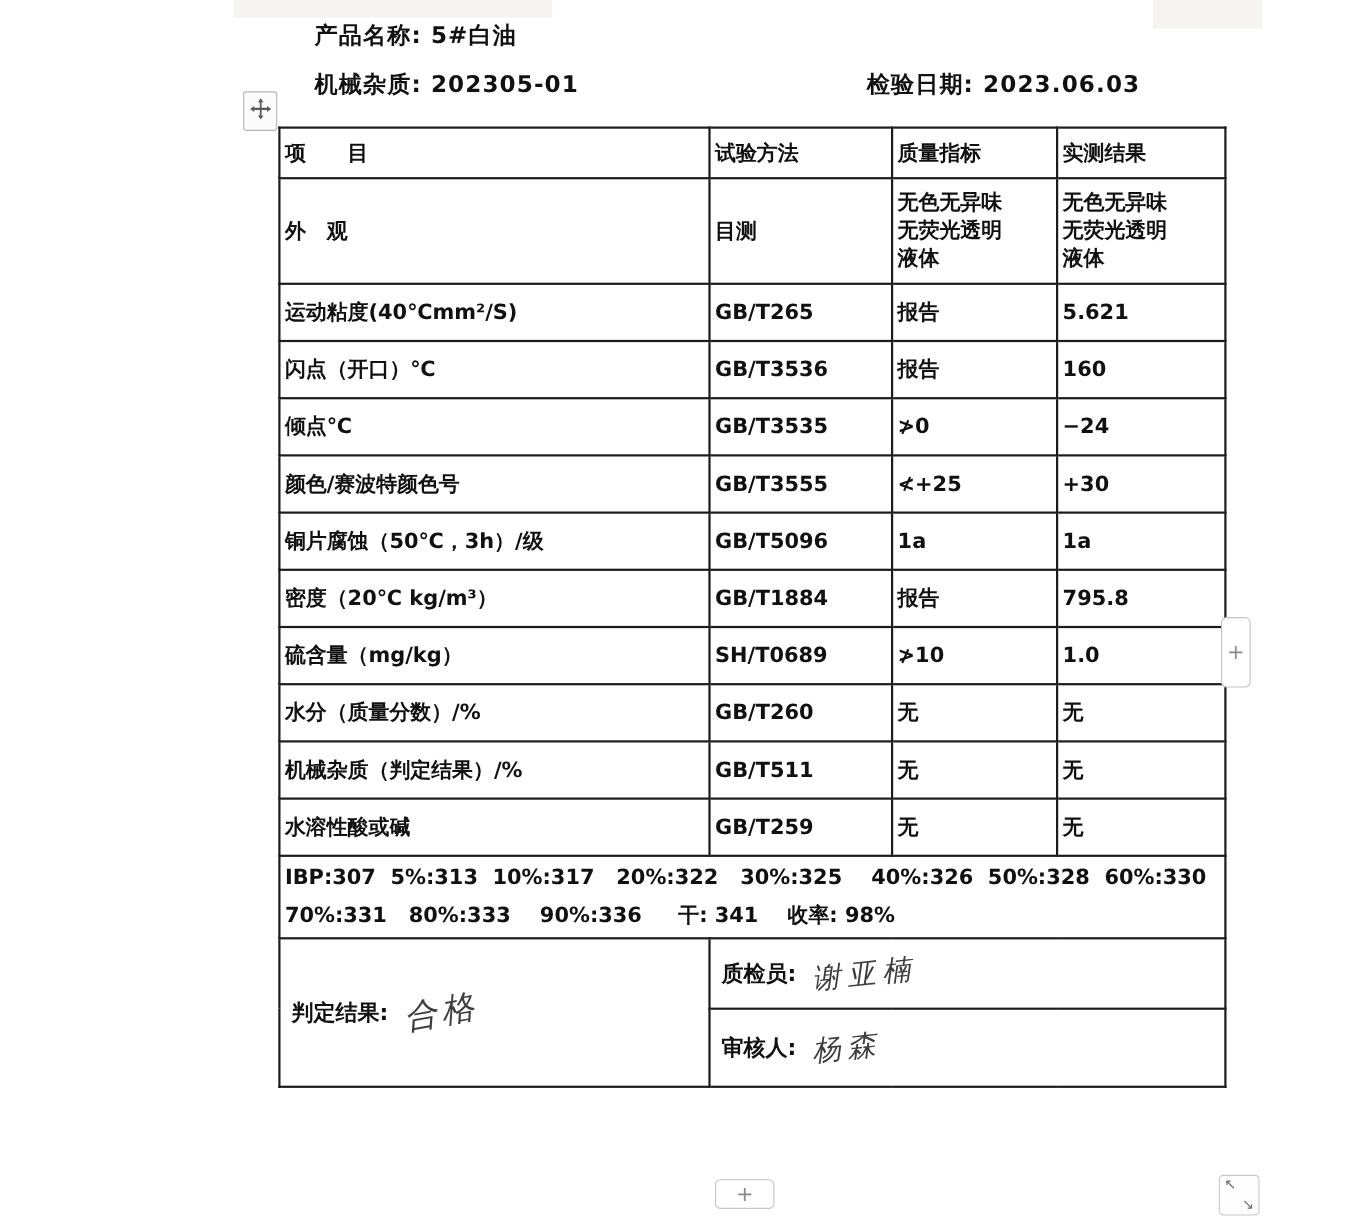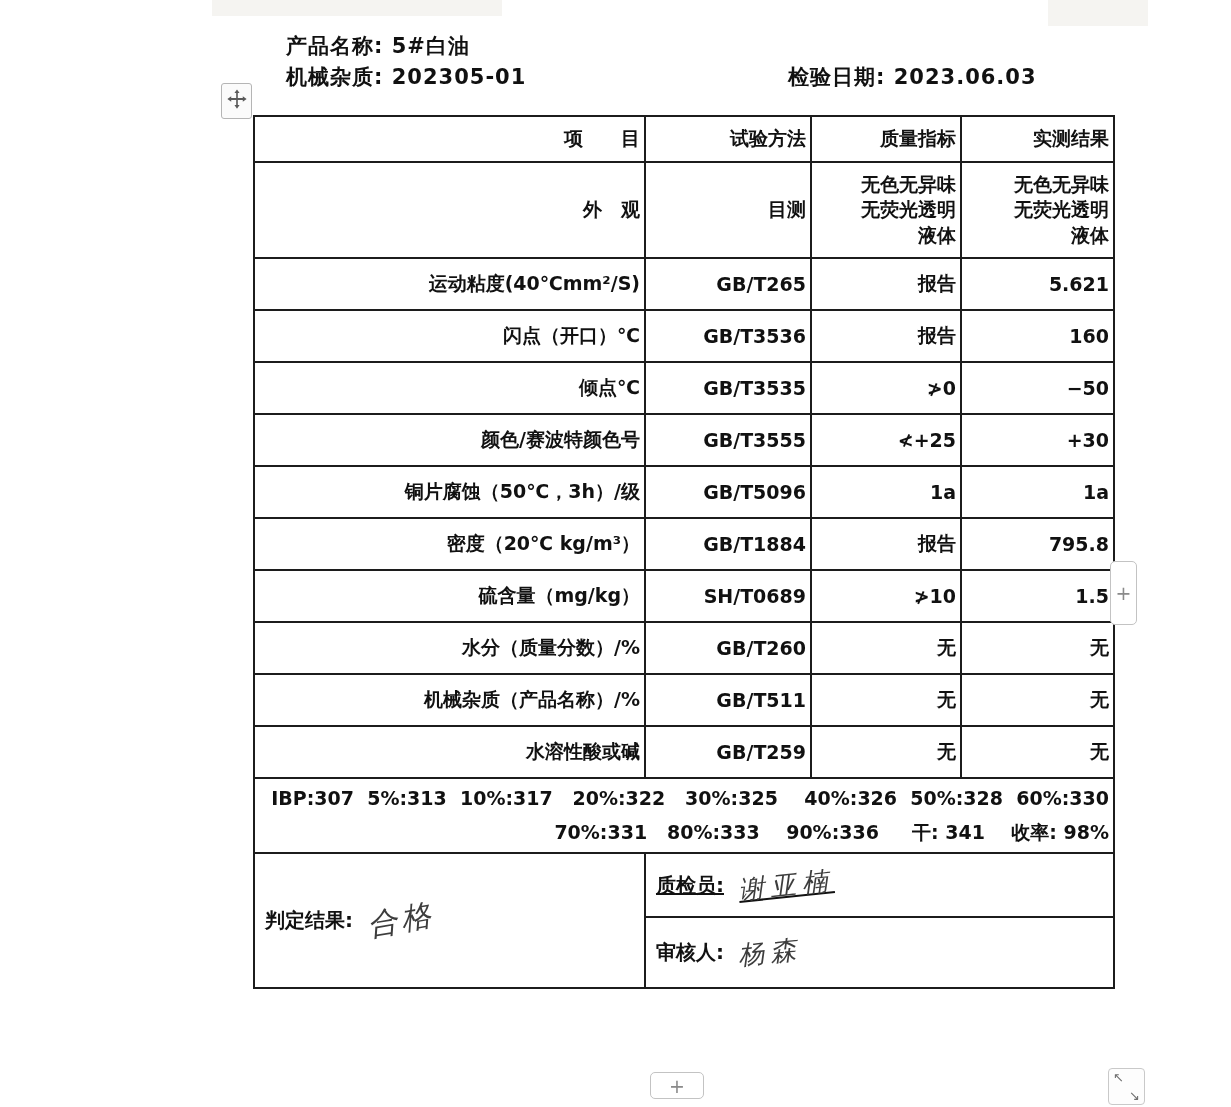--- a/index.html
+++ b/index.html
@@ -9,52 +9,52 @@
     background: #ffffff;
     font-family: "DejaVu Sans", sans-serif;
     color: #111111;
     overflow: hidden;
   }
   .scan-artifact { position: absolute; background: #f5f4f1; }
   .artifact-1 { left: 212px; top: 0; width: 290px; height: 16px; }
   .artifact-2 { left: 1048px; top: 0; width: 100px; height: 26px; }
 
   .doc-head-line { position: absolute; font-weight: bold; font-size: 21px; letter-spacing: 1px; white-space: nowrap; }
-  .head-line-1 { left: 286px; top: 32px; text-align: right; }
+  .head-line-1 { left: 286px; top: 18px; text-align: right; }
   .head-line-2 { left: 286px; top: 63px; }
   .head-date   { left: 788px; top: 63px; }
 
   
   .move-handle {
     position: absolute; left: 221px; top: 83px; width: 31px; height: 36px;
     border: 1px solid #b5b5b5; border-radius: 3px; background: #fbfbfb;
     display: flex; align-items: center; justify-content: center;
   }
 
   table.report {
     position: absolute; left: 253px; top: 115px;
     border-collapse: collapse; table-layout: fixed; width: 860px;
     background: #ffffff;
   }
   table.report th, table.report td {
     border: 2px solid #1c1c1c;
     font-weight: bold; font-size: 19px; color: #111111;
-    text-align: right; vertical-align: middle;
+    text-align: left; vertical-align: middle;
     padding: 2px 4px;
     overflow: hidden;
   }
   .r-header th { height: 46px; font-size: 20px; }
   .r-appearance td { height: 96px; }
   .pre-line { white-space: pre-line; line-height: 1.35; }
   .r-std td { height: 52px; }
   .r-dist td { height: 75px; text-align: left; vertical-align: top; padding: 8px 4px 4px 6px; }
   .dist-line { white-space: pre; font-size: 19px; line-height: 1.75; }
   .r-foot td { text-align: left; }
   .foot-verdict { height: 134px; }
-  .foot-inspector { height: 64px; text-decoration: underline; }
+  .foot-inspector { height: 64px; }
   .foot-reviewer { height: 71px; }
   .foot-flex { display: flex; align-items: center; gap: 14px; padding-left: 6px; }
   .foot-label { font-weight: bold; font-size: 20px; white-space: nowrap; }
   .signature {
     font-style: italic; font-weight: normal; color: #3d3d3d;
     font-size: 30px; letter-spacing: 4px; white-space: nowrap;
     transform: rotate(-10deg); display: inline-block;
   }
   .signature-small { font-size: 26px; transform: rotate(-6deg); letter-spacing: 6px; }
 
@@ -141,21 +141,21 @@
   <tr class="r-std">
     <td>闪点（开口）℃</td>
     <td>GB/T3536</td>
     <td>报告</td>
     <td>160</td>
   </tr>
   <tr class="r-std">
     <td>倾点℃</td>
     <td>GB/T3535</td>
     <td>≯0</td>
-    <td>−50</td>
+    <td>−24</td>
   </tr>
   <tr class="r-std">
     <td>颜色/赛波特颜色号</td>
     <td>GB/T3555</td>
     <td>≮+25</td>
     <td>+30</td>
   </tr>
   <tr class="r-std">
     <td>铜片腐蚀（50℃，3h）/级</td>
     <td>GB/T5096</td>
@@ -165,30 +165,30 @@
   <tr class="r-std">
     <td>密度（20℃ kg/m³）</td>
     <td>GB/T1884</td>
     <td>报告</td>
     <td>795.8</td>
   </tr>
   <tr class="r-std">
     <td>硫含量（mg/kg）</td>
     <td>SH/T0689</td>
     <td>≯10</td>
-    <td>1.5</td>
+    <td>1.0</td>
   </tr>
   <tr class="r-std">
     <td>水分（质量分数）/%</td>
     <td>GB/T260</td>
     <td>无</td>
     <td>无</td>
   </tr>
   <tr class="r-std">
-    <td>机械杂质（产品名称）/%</td>
+    <td>机械杂质（判定结果）/%</td>
     <td>GB/T511</td>
     <td>无</td>
     <td>无</td>
   </tr>
   <tr class="r-std">
     <td>水溶性酸或碱</td>
     <td>GB/T259</td>
     <td>无</td>
     <td>无</td>
   </tr>

